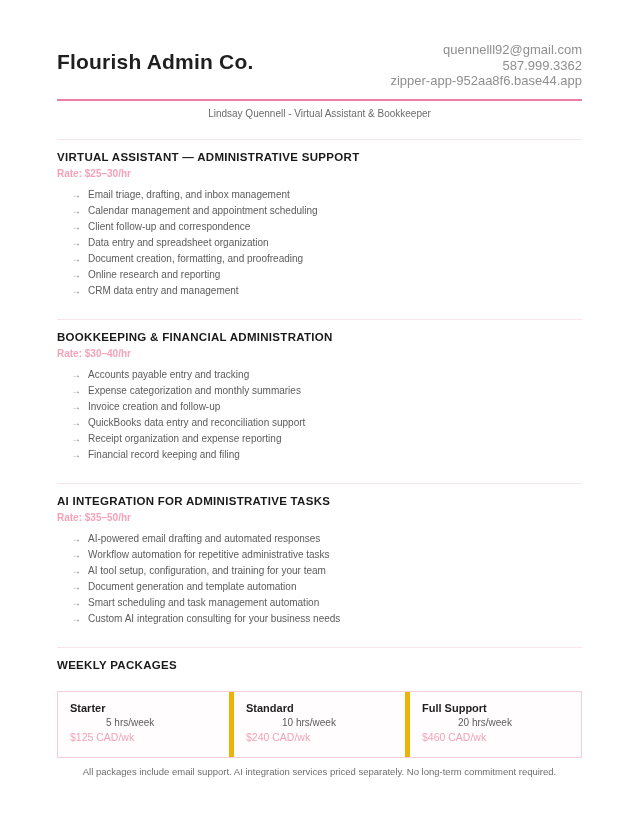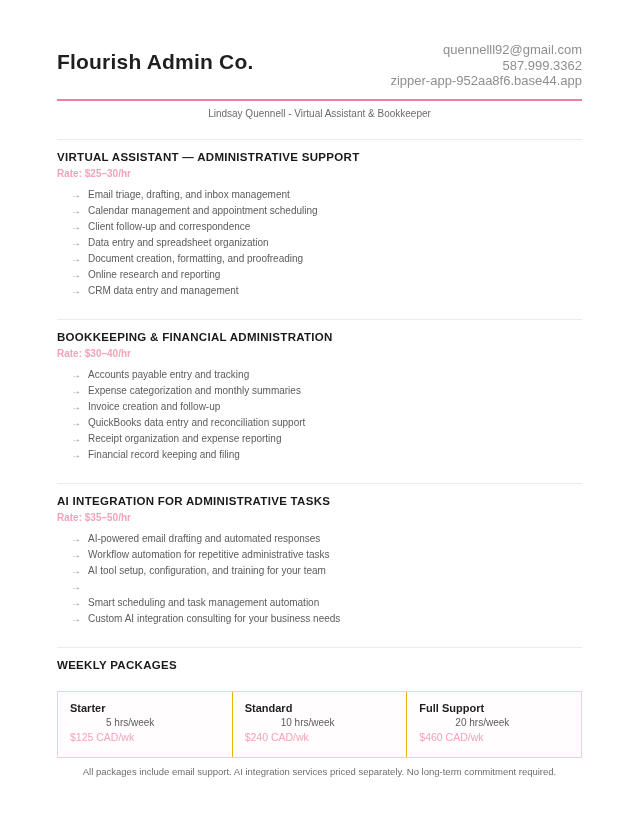--- a/index.html
+++ b/index.html
@@ -21,21 +21,21 @@
   
   .divider { border:none; border-top:1px solid #f6e6ea; margin:20px 0 0 0; }
   .section-title { font-size:11.5px; font-weight:bold; letter-spacing:0.3px; color:#1a1a1a; margin:11px 0 0 0; }
   .rate { font-size:10px; color:#f4a3b8; margin-top:5px;font-weight:bold; }
   ul.svc { list-style:none; margin:8px 0 20px 0; padding:0 0 0 14px; }
   ul.svc li { display:flex; gap:7px; font-size:10px; line-height:16px; color:#5c5c5c; }
   .arrow { color:#8a8a8a; flex:0 0 auto; }
 
   
   .pkg-table { display:flex; border:1px solid #f6ccd8; margin-top:20px; background:#fffdfd; }
-  .pkg-cell { flex:1 1 0; padding:10px 12px 14px 12px; border-left:1px solid #eab308; }
+  .pkg-cell { flex:1 1 0; padding:10px 12px 14px 12px; border-left:5px solid #eab308; }
   .pkg-cell:first-child { border-left:none; }
   .pkg-name { font-size:11px; font-weight:bold; color:#1f1f1f; }
   .pkg-hours { font-size:10px; color:#5c5c5c; margin-top:3px;margin-left:36px; }
   .pkg-price { font-size:10.5px; color:#f4a3b8; margin-top:3px; }
   .footnote { text-align:center; font-size:9.5px; color:#6e6e6e; margin-top:8px; }
 </style>
 </head>
 <body>
 
 <div class="page">
@@ -132,20 +132,21 @@
       <li>
           <span class="arrow">→</span>
           <span>Workflow automation for repetitive administrative tasks</span>
         </li>
       <li>
           <span class="arrow">→</span>
           <span>AI tool setup, configuration, and training for your team</span>
         </li>
       <li>
           <span class="arrow">→</span>
+          <span>Document generation and template automation</span>
         </li>
       <li>
           <span class="arrow">→</span>
           <span>Smart scheduling and task management automation</span>
         </li>
       <li>
           <span class="arrow">→</span>
           <span>Custom AI integration consulting for your business needs</span>
         </li>
     </ul>

